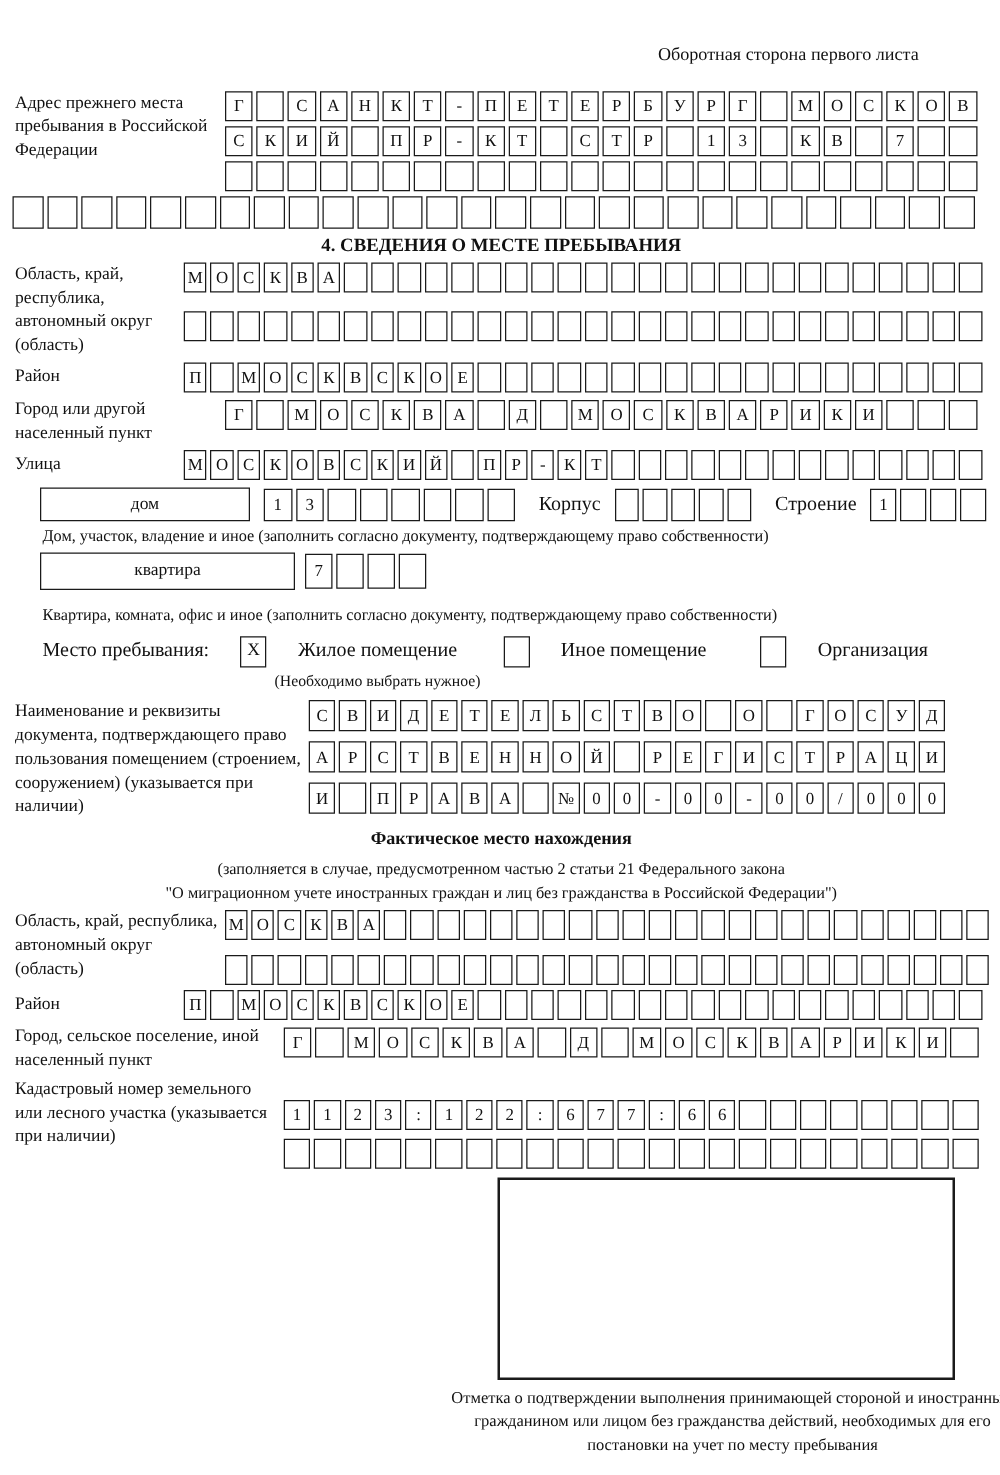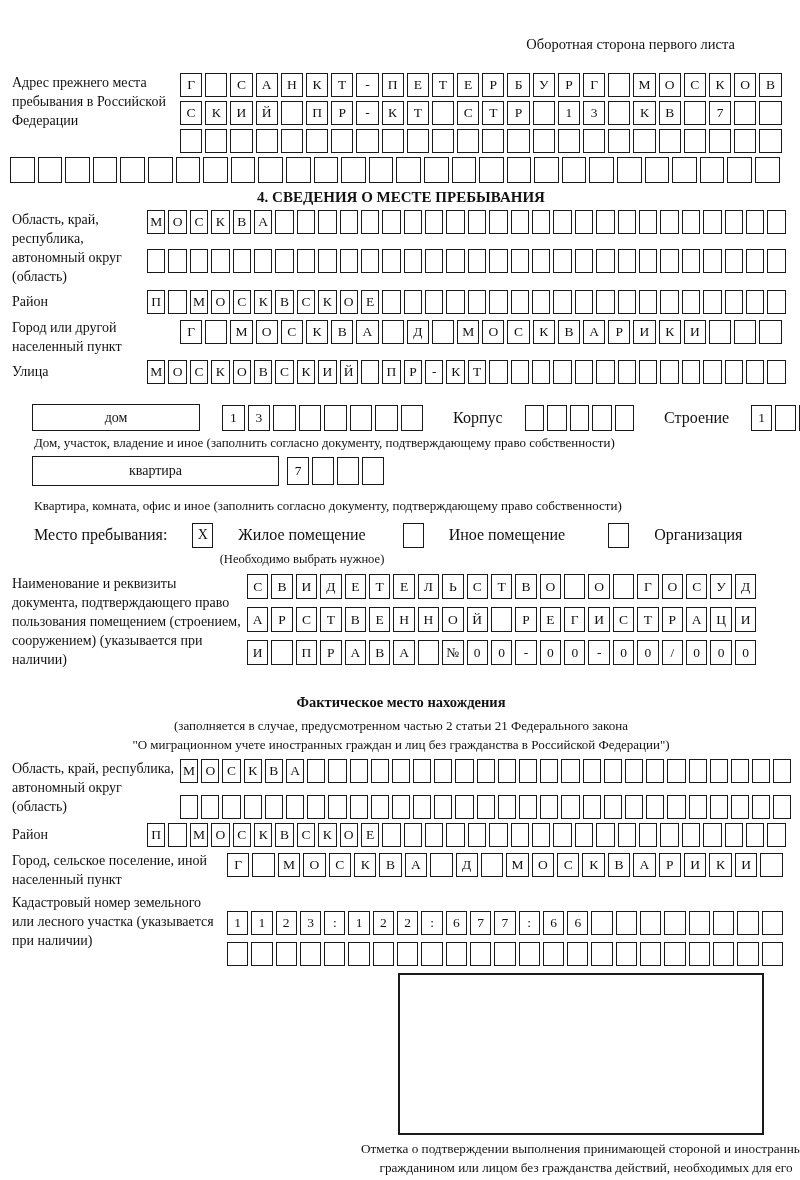--- a/index.html
+++ b/index.html
@@ -326,21 +326,21 @@
         <span class="cell"></span>
         <span class="cell"></span>
         <span class="cell"></span>
         <span class="cell"></span>
         <span class="cell"></span>
         <span class="cell"></span>
         <span class="cell"></span>
       </div>
   </div>
 
-  <div class="frow" style="margin-top:20px;margin-left:20px;align-items:flex-end;gap:22px;">
+  <div class="frow" style="margin-top:6px;margin-left:20px;align-items:flex-end;gap:11px;">
     <div class="namedbox" style="width:168px;">дом</div>
     <div class="cells g8">
         <span class="cell">1</span>
         <span class="cell">3</span>
         <span class="cell"></span>
         <span class="cell"></span>
         <span class="cell"></span>
         <span class="cell"></span>
         <span class="cell"></span>
         <span class="cell"></span>
@@ -357,21 +357,21 @@
     <div class="cells g4">
         <span class="cell">1</span>
         <span class="cell"></span>
         <span class="cell"></span>
         <span class="cell"></span>
       </div>
   </div>
   <div class="note" style="margin-top:4px;margin-left:22px;font-size:13px;">Дом, участок, владение и иное (заполнить согласно документу, подтверждающему право собственности)</div>
 
   <div class="frow" style="margin-top:5px;margin-left:20px;align-items:center;gap:8px;">
-    <div class="namedbox" style="width:247px;height:30px;">квартира</div>
+    <div class="namedbox" style="width:204px;height:30px;">квартира</div>
     <div class="cells g4apt">
         <span class="cell">7</span>
         <span class="cell"></span>
         <span class="cell"></span>
         <span class="cell"></span>
       </div>
   </div>
   <div class="note" style="margin-top:12px;margin-left:22px;font-size:13px;">Квартира, комната, офис и иное (заполнить согласно документу, подтверждающему право собственности)</div>
 
   <div class="stayrow" style="margin-left:22px;">
@@ -453,21 +453,21 @@
           <span class="cell">0</span>
           <span class="cell">0</span>
           <span class="cell">/</span>
           <span class="cell">0</span>
           <span class="cell">0</span>
           <span class="cell">0</span>
         </div>
     </div>
   </div>
 
-  <div class="h3" style="margin-top:24px;">Фактическое место нахождения</div>
+  <div class="h3" style="margin-top:7px;">Фактическое место нахождения</div>
   <div class="note center" style="margin-top:5px;font-size:13px;line-height:19px;">(заполняется в случае, предусмотренном частью 2 статьи 21 Федерального закона</div>
   <div class="note center" style="font-size:13px;line-height:19px;">"О миграционном учете иностранных граждан и лиц без гражданства в Российской Федерации")</div>
 
   <div class="frow" style="margin-top:5px;">
     <div class="lbl w168">Область, край, республика, автономный округ (область)</div>
     <div class="cellcol" style="gap:12px;">
       <div class="cells g29">
           <span class="cell">М</span>
           <span class="cell">О</span>
           <span class="cell">С</span>

